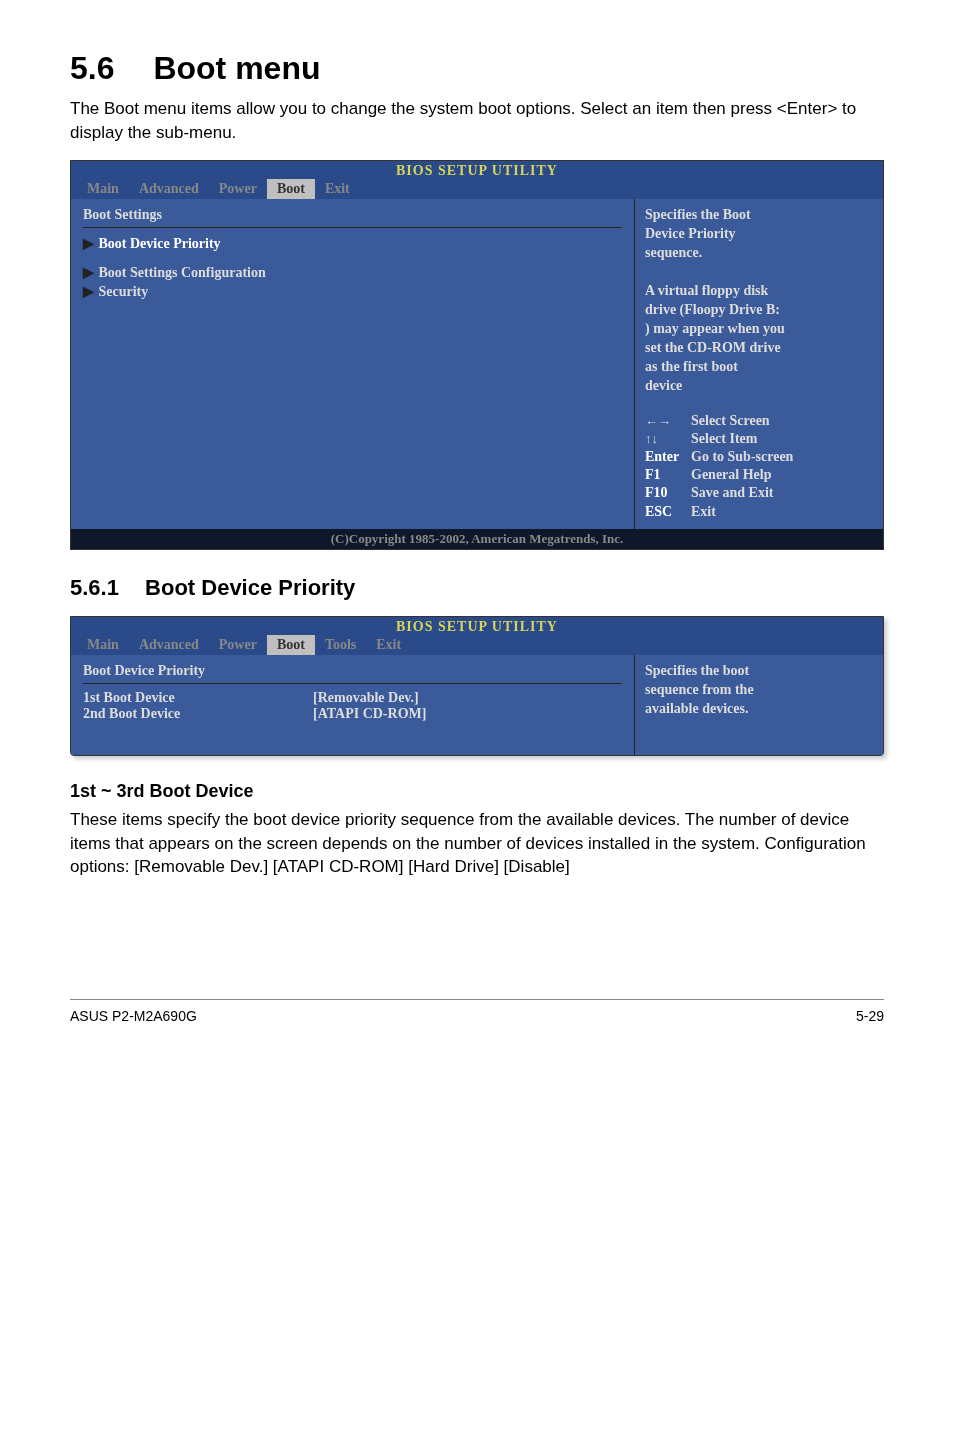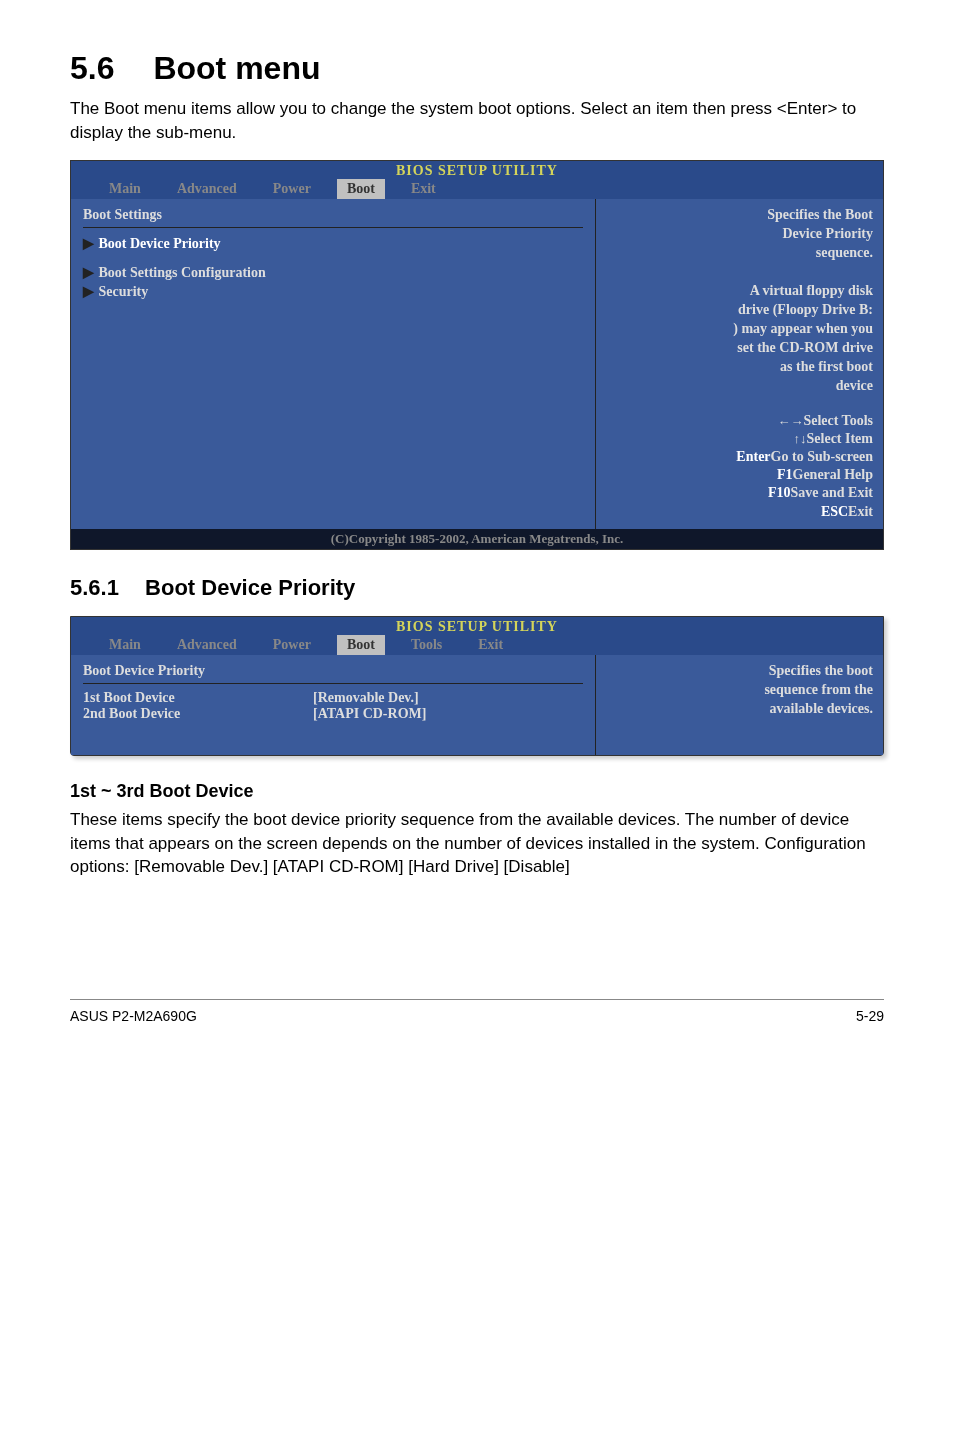--- a/index.html
+++ b/index.html
@@ -36,22 +36,21 @@
     }
     .bios-title {
       text-align: center;
       color: #d4d45a;
       padding: 2px 0 0 0;
       letter-spacing: 1px;
     }
     .bios-tabs {
       display: flex;
       background: #2a4a8a;
-      padding: 0 28px;
-      gap: 16px;
+      padding: 0 6px;
     }
     .bios-tab {
       color: #888;
       padding: 2px 10px;
     }
     .bios-tab.active {
       background: #c0c0c0;
       color: #333;
     }
     .bios-body {
@@ -64,26 +63,25 @@
       padding: 8px 12px;
       min-height: 200px;
     }
     .bios-left-small {
       flex: 1;
       background: #3a5a9a;
       padding: 8px 12px;
       min-height: 100px;
     }
     .bios-right {
-      width: 288px;
+      width: 249px;
       background: #3a5a9a;
       border-left: 1px solid #222;
       padding: 8px 10px;
       color: #ddd;
-      text-align: right;
     }
     .bios-heading {
       color: #ddd;
       margin-bottom: 2px;
     }
     .bios-divider {
       border-top: 1px solid #222;
       margin: 4px 0 6px 0;
     }
     .bios-item {
@@ -208,21 +206,21 @@
       <div class="help-text">Device Priority</div>
       <div class="help-text">sequence.</div>
       <div class="help-text">&nbsp;</div>
       <div class="help-text">A virtual floppy disk</div>
       <div class="help-text">drive (Floopy Drive B:</div>
       <div class="help-text">) may appear when you</div>
       <div class="help-text">set the CD-ROM drive</div>
       <div class="help-text">as the first boot</div>
       <div class="help-text">device</div>
       <div class="help-keys">
-        <div class="help-row"><span class="key-label arrow-icon">←→</span><span>Select Tools</span></div>
+        <div class="help-row"><span class="key-label arrow-icon">←→</span><span>Select Screen</span></div>
         <div class="help-row"><span class="key-label arrow-icon">↑↓</span><span>Select Item</span></div>
         <div class="help-row"><span class="key-label">Enter</span><span>Go to Sub-screen</span></div>
         <div class="help-row"><span class="key-label">F1</span><span>General Help</span></div>
         <div class="help-row"><span class="key-label">F10</span><span>Save and Exit</span></div>
         <div class="help-row"><span class="key-label">ESC</span><span>Exit</span></div>
       </div>
     </div>
   </div>
   <div class="bios-copyright">(C)Copyright 1985-2002, American Megatrends, Inc.</div>
 </div>

